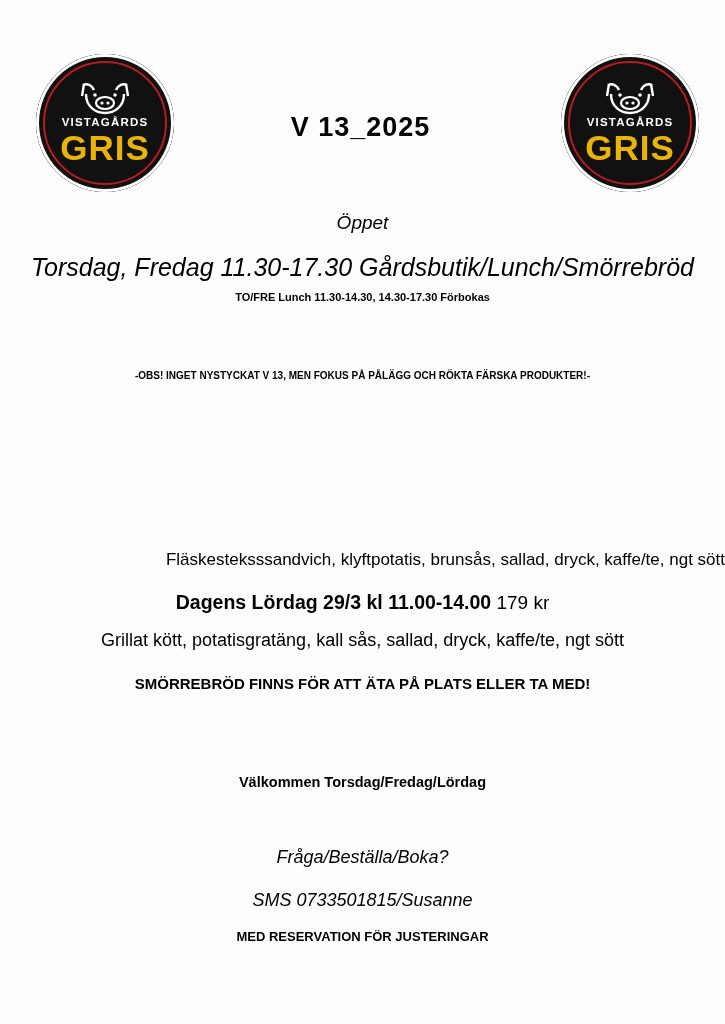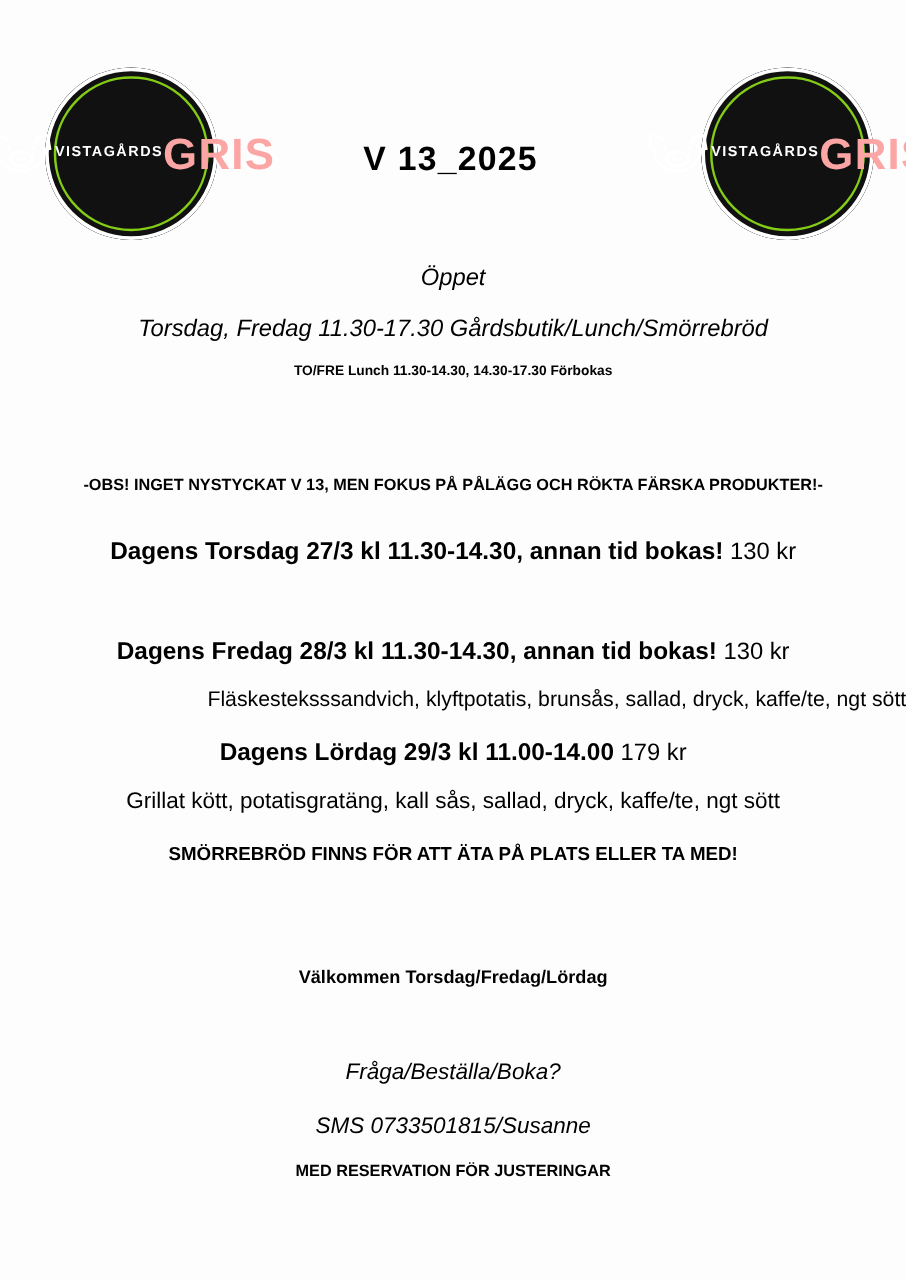--- a/index.html
+++ b/index.html
@@ -36,38 +36,38 @@
     justify-content: center;
     box-shadow: 0 0 0 3px #ffffff inset, 0 0 0 4px #111111 inset;
   }
   .logo-left { left: 36px; top: 54px; }
   .logo-right { right: 26px; top: 54px; }
 
   .logo-inner {
     width: 124px;
     height: 124px;
     border-radius: 50%;
-    border: 2px solid #84cc16;
+    border: 2px solid #b91c1c;
     display: flex;
-    flex-direction: row;
+    flex-direction: column;
     align-items: center;
     justify-content: center;
     box-sizing: border-box;
   }
   .pig-svg { display: block; margin-bottom: 2px; }
   .logo-top-text {
     color: #ffffff;
     font-size: 11.5px;
     letter-spacing: 1.2px;
     font-weight: bold;
     line-height: 1;
     margin-bottom: 1px;
   }
   .logo-main-text {
-    color: #fca5a5;
+    color: #eab308;
     font-size: 35px;
     font-weight: bold;
     letter-spacing: 1px;
     line-height: 1;
   }
 
   
   .title {
     position: absolute;
     top: 112px;
@@ -80,24 +80,24 @@
   }
 
   .center-block {
     position: absolute;
     left: 0;
     width: 725px;
     text-align: center;
   }
 
   .oppet { top: 212px; font-size: 19px; font-style: italic; }
-  .hours1 { top: 253px; font-size: 19px; font-style: italic; }
+  .hours1 { top: 253px; font-size: 25px; font-style: italic; }
   .fineprint1 { top: 291px; font-size: 11px; font-weight: bold; }
   .hours2 { top: 322px; font-size: 19px; font-style: italic; }
-  .fineprint2 { top: 380px; font-size: 13px; font-weight: bold; }
+  .fineprint2 { top: 370px; font-size: 10px; font-weight: bold; }
 
   .day-line { font-size: 19px; }
   .day-strong { font-weight: bold; font-size: 19.5px; }
   .day-price { font-weight: normal; }
 
   .thu-head { top: 430px; }
   .thu-desc { top: 473px; font-size: 17px; }
   .fri-head { top: 510px; }
   .fri-desc { top: 550px; font-size: 17px; text-align: right; }
   .sat-head { top: 591px; }
@@ -155,29 +155,21 @@
     </div>
   </div>
 
   <div class="title">V  13_2025</div>
 
   <div class="center-block oppet">Öppet</div>
   <div class="center-block hours1">Torsdag, Fredag 11.30-17.30 Gårdsbutik/Lunch/Smörrebröd</div>
   <div class="center-block fineprint1">TO/FRE Lunch 11.30-14.30, 14.30-17.30 Förbokas</div>
   <div class="center-block fineprint2">-OBS! INGET NYSTYCKAT V 13, MEN FOKUS PÅ PÅLÄGG OCH RÖKTA FÄRSKA PRODUKTER!-</div>
 
-  <div class="center-block day-line thu-head">
-    <span class="day-strong">Dagens Torsdag 27/3 kl 11.30-14.30, annan tid bokas!</span>
-    <span class="day-price">130 kr</span>
-  </div>
 
-  <div class="center-block day-line fri-head">
-    <span class="day-strong">Dagens Fredag 28/3 kl 11.30-14.30, annan tid bokas!</span>
-    <span class="day-price">130 kr</span>
-  </div>
   <div class="center-block fri-desc">Fläskesteksssandvich, klyftpotatis, brunsås, sallad, dryck, kaffe/te, ngt sött</div>
 
   <div class="center-block day-line sat-head">
     <span class="day-strong">Dagens Lördag 29/3 kl 11.00-14.00</span>
     <span class="day-price">179 kr</span>
   </div>
   <div class="center-block sat-desc">Grillat kött, potatisgratäng, kall sås, sallad, dryck, kaffe/te, ngt sött</div>
 
   <div class="center-block smorre">SMÖRREBRÖD FINNS FÖR ATT ÄTA PÅ PLATS ELLER TA MED!</div>
   <div class="center-block fraga">Fråga/Beställa/Boka?</div>

